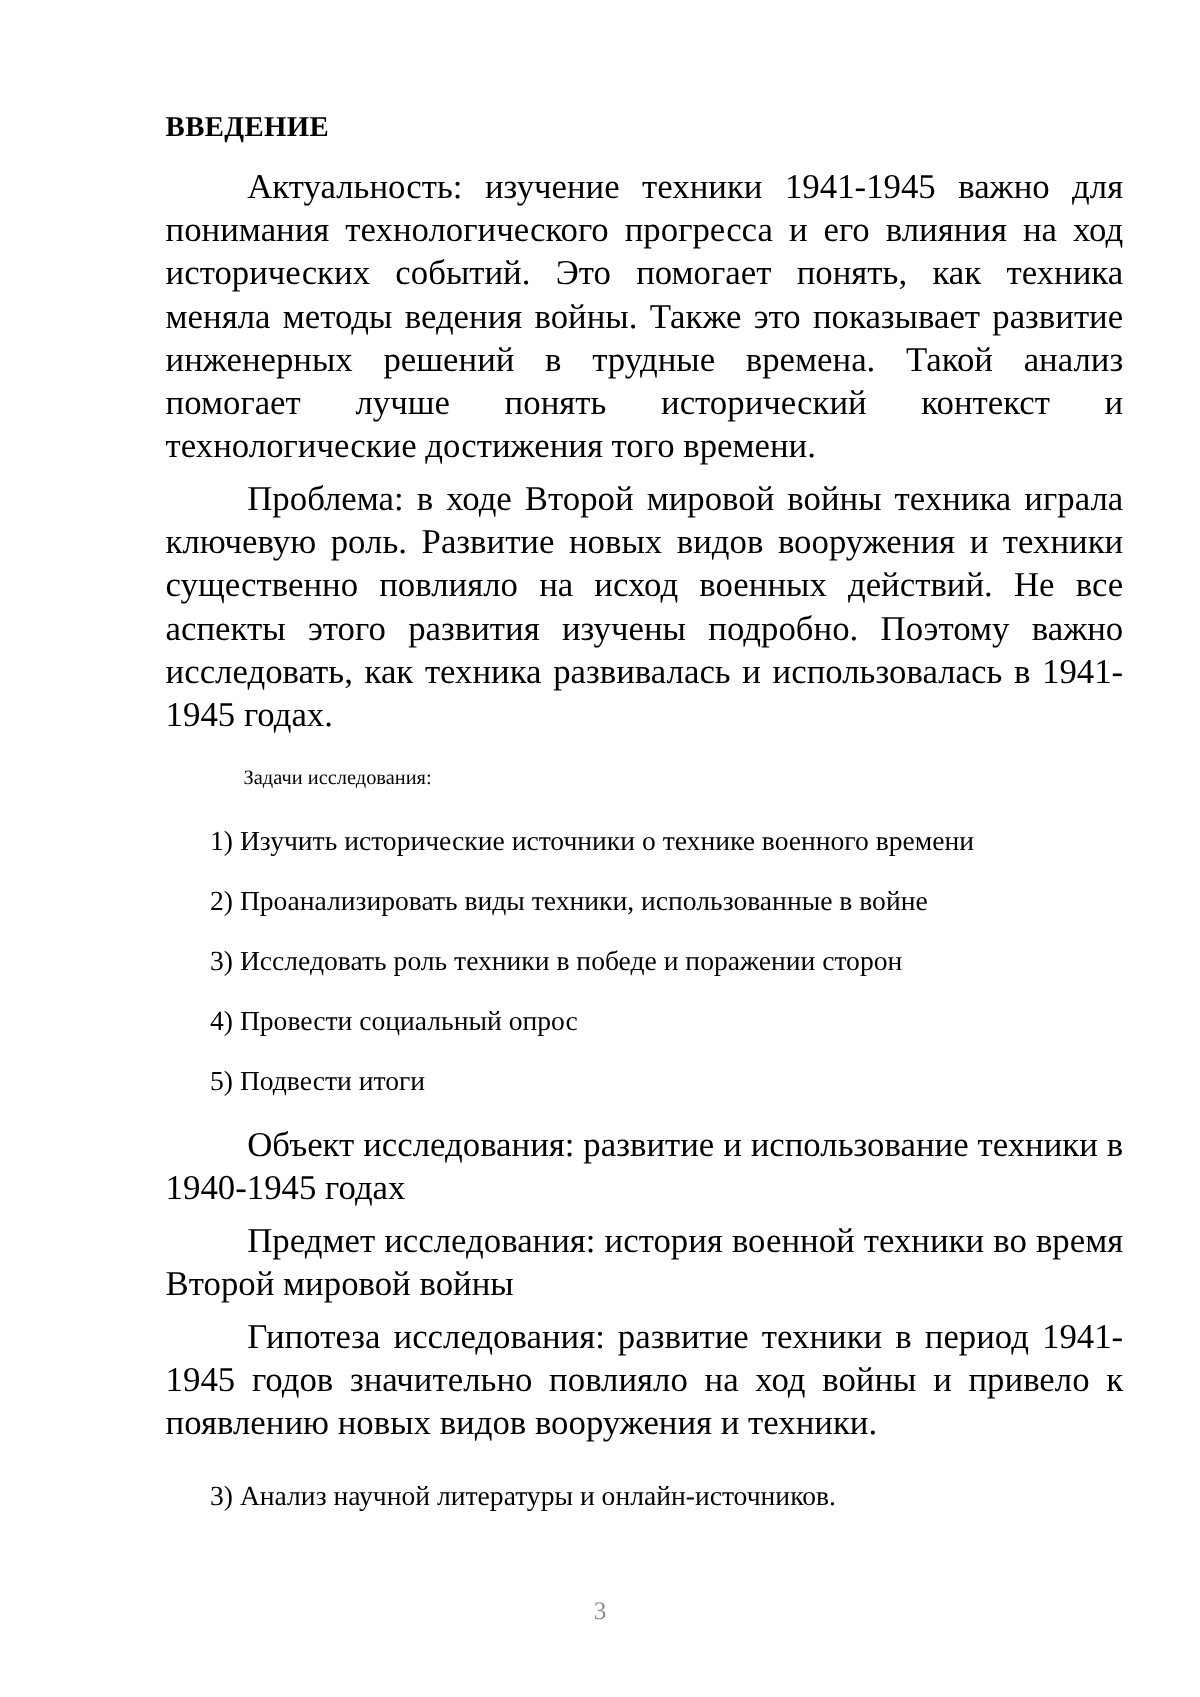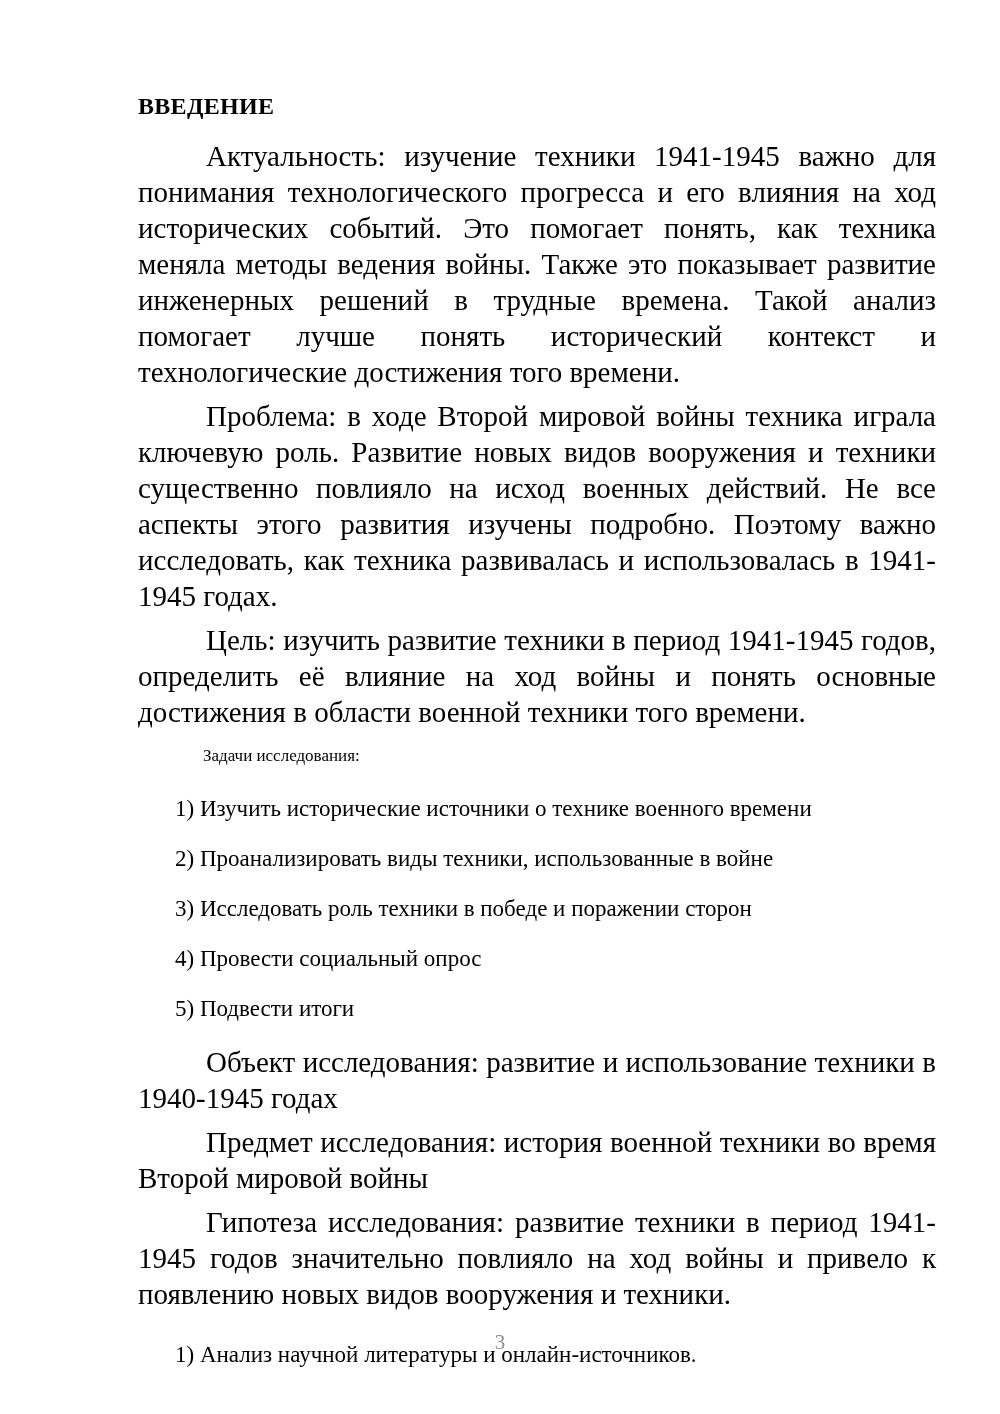--- a/index.html
+++ b/index.html
@@ -93,21 +93,20 @@
     <h1 class="doc-title">ВВЕДЕНИЕ</h1>
 
     <p class="para">Актуальность: изучение техники 1941-1945 важно для понимания технологического прогресса и его влияния на ход исторических событий. Это помогает понять, как техника меняла методы ведения войны. Также это показывает развитие инженерных решений в трудные времена. Такой анализ помогает лучше понять исторический контекст и технологические достижения того времени.</p>
 
     <div class="spacer-xs"></div>
 
     <p class="para">Проблема: в ходе Второй мировой войны техника играла ключевую роль. Развитие новых видов вооружения и техники существенно повлияло на исход военных действий. Не все аспекты этого развития изучены подробно. Поэтому важно исследовать, как техника развивалась и использовалась в 1941-1945 годах.</p>
 
     <div class="spacer-xs"></div>
 
-    <p class="para">Цель: изучить развитие техники в период 1941-1945 годов, определить её влияние на ход войны и понять основные достижения в области военной техники того времени.</p>
 
     <div class="spacer-xs"></div>
 
     <p class="lead">Задачи исследования:</p>
 
     <div class="spacer-sm"></div>
 
     <ul class="list">
       <li class="list-item">1) Изучить исторические источники о технике военного времени</li>
       <li class="list-item">2) Проанализировать виды техники, использованные в войне</li>
@@ -127,20 +126,20 @@
     <div class="spacer-xs"></div>
 
     <p class="para">Гипотеза исследования: развитие техники в период 1941-1945 годов значительно повлияло на ход войны и привело к появлению новых видов вооружения и техники.</p>
 
     <div class="spacer-xs"></div>
 
 
     <div class="spacer-sm"></div>
 
     <ul class="list">
-      <li class="list-item">1) Анализ научной литературы и онлайн-источников.</li>
+      <li class="list-item">3) Анализ научной литературы и онлайн-источников.</li>
     </ul>
 
   </div>
 
   <div class="page-number">3</div>
 
 </div>
 
 </body></html>

